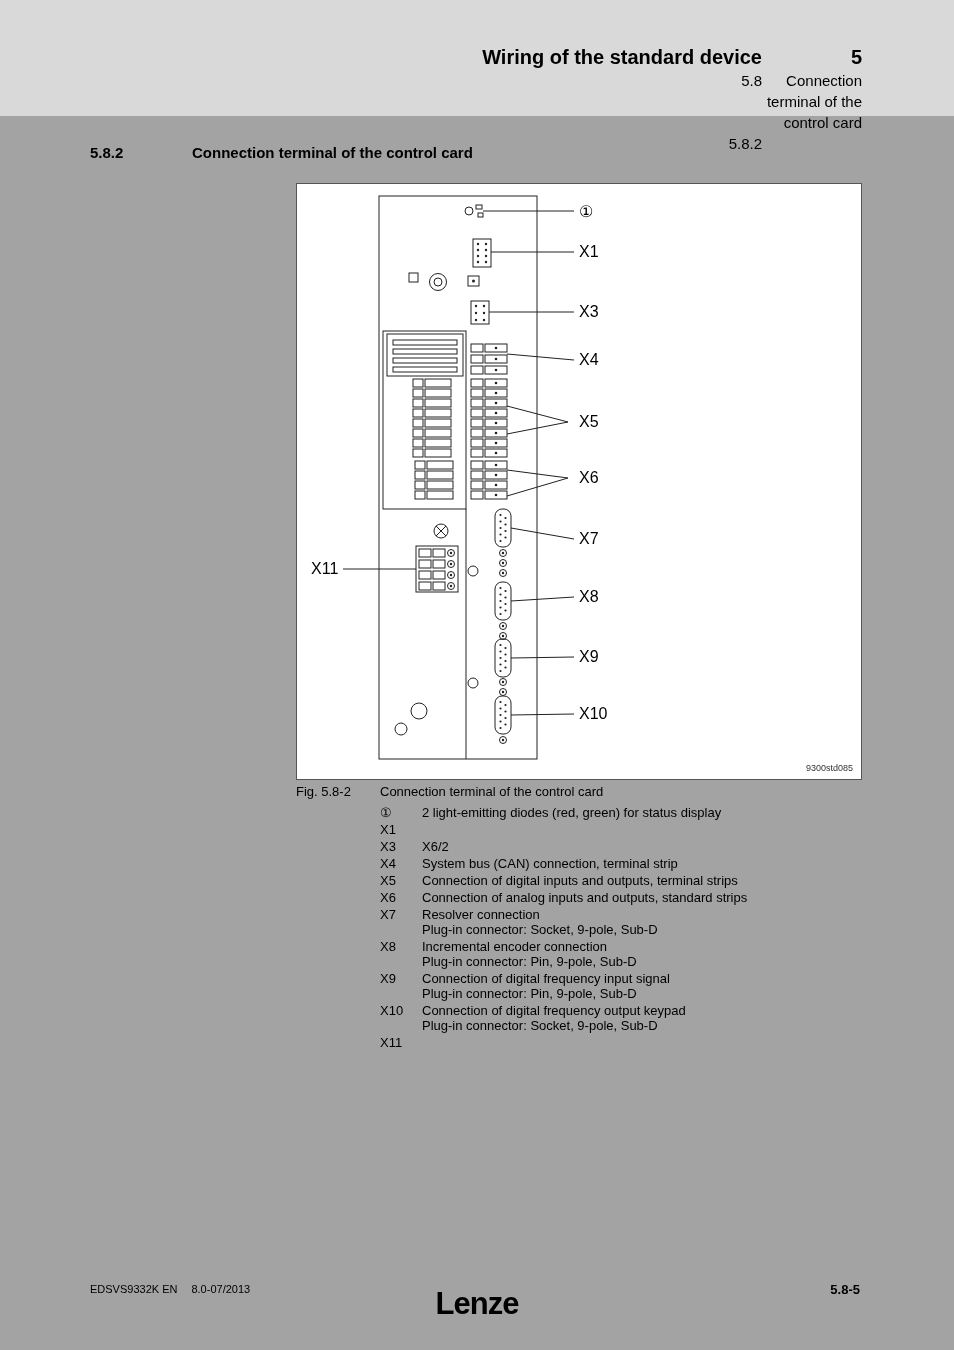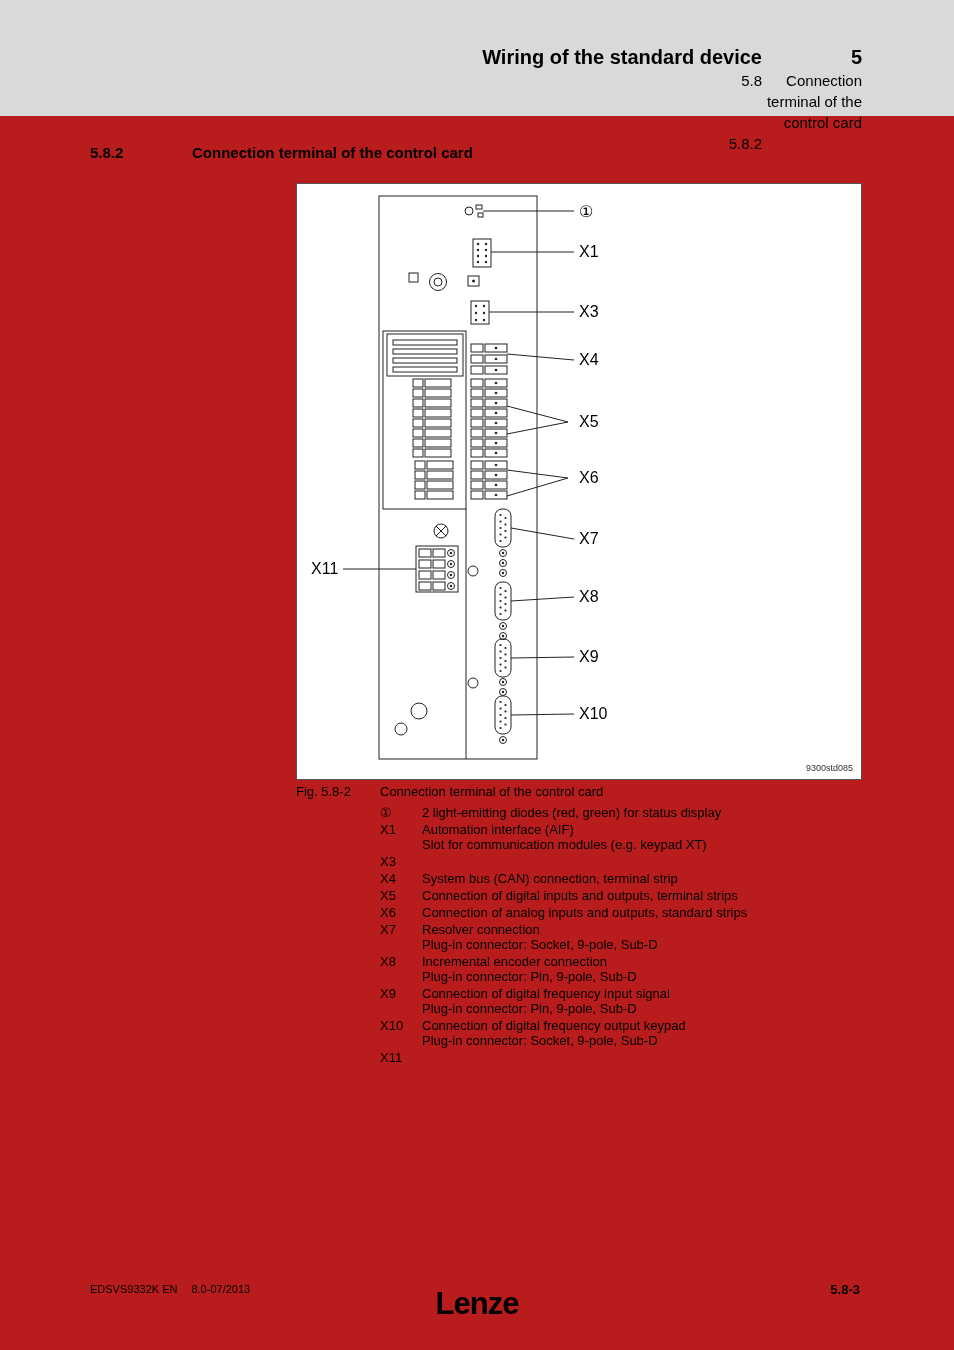--- a/index.html
+++ b/index.html
@@ -1,17 +1,17 @@
 <!DOCTYPE html>
 <html><head>
 <meta charset="utf-8">
 <style>
   html,body { margin:0; padding:0; background:#ffffff; }
   .page {
-    position:relative; width:954px; height:1350px; background:#b91c1c;
+    position:relative; width:954px; height:1350px; background:#a3a3a3;
     font-family:"Liberation Sans", sans-serif; color:#000; overflow:hidden;
   }
   
   .header { position:absolute; top:0; left:0; width:954px; height:116px; background:#d9d9d9; }
   .header-inner { position:absolute; top:44px; right:92px; display:grid; grid-template-columns:auto 100px; row-gap:0; }
   .h-text { text-align:right; }
   .h-num { text-align:right; }
   .h-title { font-size:20px; font-weight:bold; line-height:26px; }
   .h-sub { font-size:15px; line-height:21px; }
   
@@ -269,28 +269,25 @@
 
   <div class="legend">
     <div class="legend-row">
       <span class="legend-key">①</span>
       <span class="legend-text">
           <div>2 light-emitting diodes (red, green) for status display</div>
         </span>
     </div>
     <div class="legend-row">
       <span class="legend-key">X1</span>
-      <span class="legend-text">
-          <div>Automation interface (AIF)</div>
-          <div>Slot for communication modules (e.g. keypad XT)</div>
-        </span>
     </div>
     <div class="legend-row">
       <span class="legend-key">X3</span>
       <span class="legend-text">
+          <div>X6/2</div>
         </span>
     </div>
     <div class="legend-row">
       <span class="legend-key">X4</span>
       <span class="legend-text">
           <div>System bus (CAN) connection, terminal strip</div>
         </span>
     </div>
     <div class="legend-row">
       <span class="legend-key">X5</span>
@@ -334,15 +331,15 @@
     </div>
     <div class="legend-row">
       <span class="legend-key">X11</span>
     </div>
   </div>
 
   <div class="footer-doc">
     <span>EDSVS9332K EN</span><span>8.0-07/2013</span>
   </div>
   <div class="logo">Lenze</div>
-  <div class="page-num">5.8-3</div>
+  <div class="page-num">5.8-5</div>
 
 </div>
 
 </body></html>

